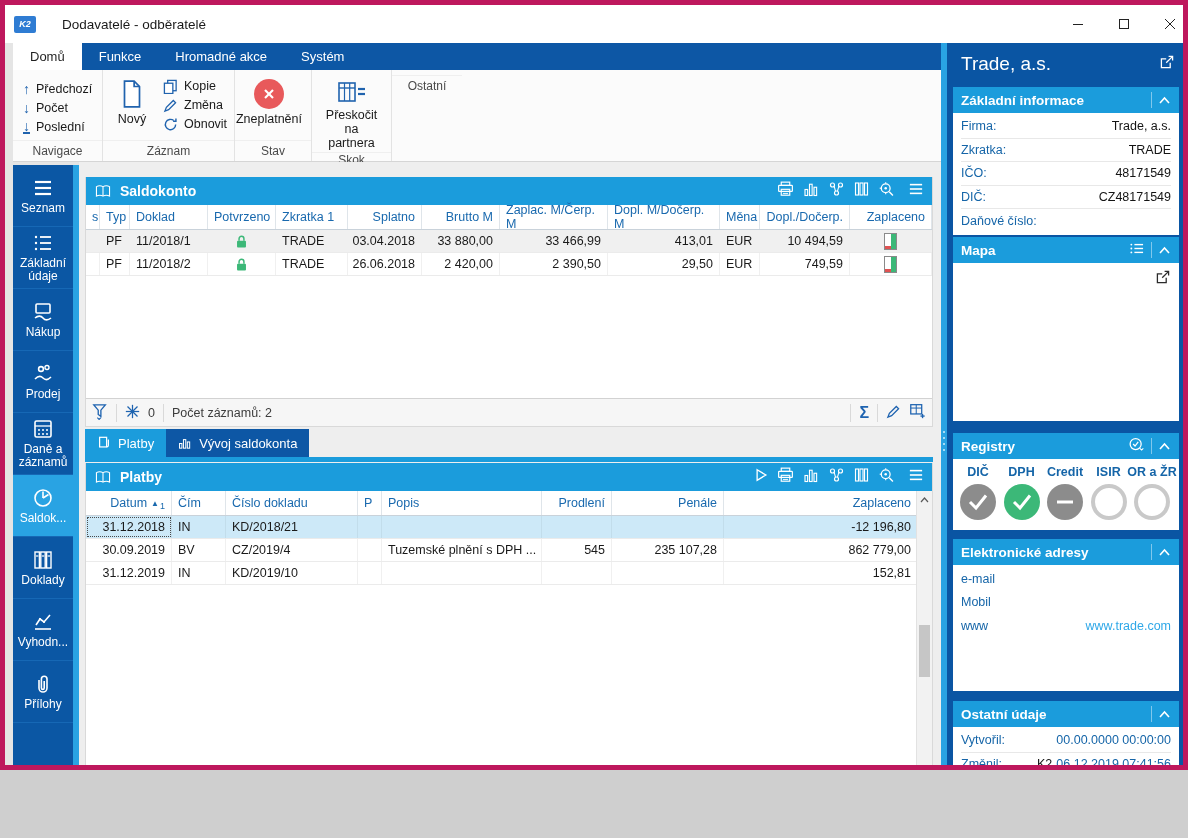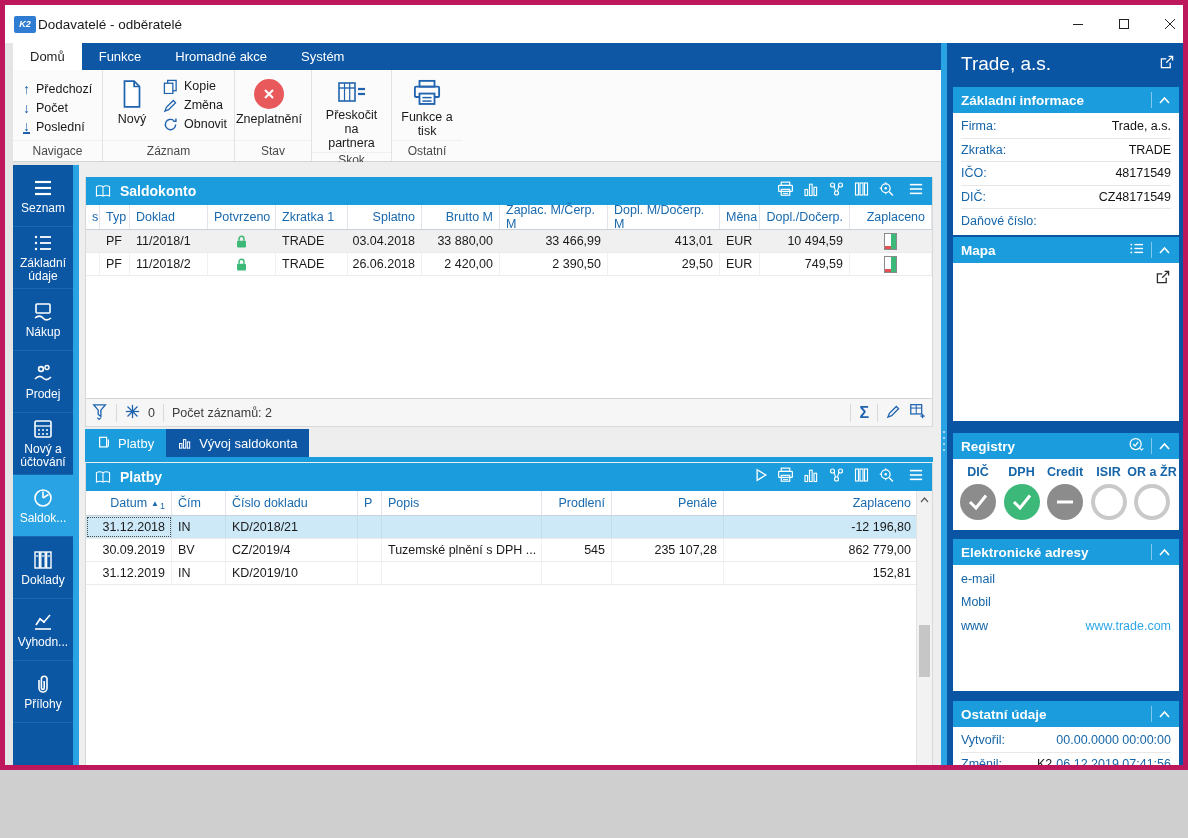--- a/index.html
+++ b/index.html
@@ -4,21 +4,21 @@
 <style>
   *{margin:0;padding:0;box-sizing:border-box}
   html,body{background:#cfcfcf}
   body{font-family:"Liberation Sans",sans-serif;-webkit-font-smoothing:antialiased}
   #app{position:relative;width:1188px;height:770px;background:#e5e5e5;border:5px solid #be185d;overflow:hidden}
   .abs{position:absolute}
 
   
   .titlebar{left:0;top:0;width:1188px;height:38px;background:#ffffff;display:flex;align-items:center;border-bottom:0}
   .appicon{width:22px;height:17px;margin-left:9px;background:#2F7CD3;border-radius:2px;color:#fff;font-size:9px;font-weight:bold;font-style:italic;display:flex;align-items:center;justify-content:center}
-  .wtitle{margin-left:2px;font-size:13.5px;color:#1a1a1a}
+  .wtitle{margin-left:26px;font-size:13.5px;color:#1a1a1a}
   .wctrls{margin-left:auto;display:flex;height:100%}
   .wbtn{width:46px;height:100%;display:flex;align-items:center;justify-content:center;color:#222}
 
   
   .tabstrip{left:8px;top:38px;width:928px;height:27px;background:#0D57A5;display:flex;align-items:stretch}
   .rtab{padding:0 17px;display:flex;align-items:center;color:#fff;font-size:13px}
   .rtab.active{background:#fff;color:#1f1f1f}
   .ribbon{left:8px;top:65px;width:928px;height:92px;background:#FBFBFB;border-bottom:1px solid #d5d5d5;display:flex}
   .rgroup{display:flex;flex-direction:column;border-right:1px solid #e3e3e3;padding-top:5px}
   .rgroup .gbody{flex:1;display:flex;padding:2px 6px 0 6px}
@@ -224,32 +224,20 @@
               <line x1="21" y1="9" x2="28" y2="9" stroke="#2063AE" stroke-width="2.2"></line>
               <line x1="21" y1="14" x2="28" y2="14" stroke="#2063AE" stroke-width="2.2"></line>
             </svg>
           <span>Přeskočit na partnera</span>
         </div>
       </div>
       <div class="glabel">Skok</div>
     </div>
 
     <div class="rgroup" style="width:70px;border-right:0">
-      <div class="gbody" style="justify-content:center">
-        <div class="bigbtn">
-          <svg width="30" height="28" viewBox="0 0 26 24">
-              <rect x="6.5" y="1.5" width="13" height="5" fill="none" stroke="#2063AE" stroke-width="1.6"></rect>
-              <rect x="2.5" y="6.5" width="21" height="9" rx="1" fill="none" stroke="#2063AE" stroke-width="1.6"></rect>
-              <rect x="6.5" y="12.5" width="13" height="9" fill="#fff" stroke="#2063AE" stroke-width="1.6"></rect>
-              <line x1="9" y1="16" x2="17" y2="16" stroke="#2063AE" stroke-width="1.3"></line>
-              <line x1="9" y1="19" x2="17" y2="19" stroke="#2063AE" stroke-width="1.3"></line>
-            </svg>
-          <span>Funkce a tisk</span>
-        </div>
-      </div>
       <div class="glabel">Ostatní</div>
     </div>
   </div>
   <div class="abs ribchev"><svg width="12" height="8" viewBox="0 0 12 8">
         <polyline points="2,6 6,2 10,6" fill="none" stroke="#666" stroke-width="1.3"></polyline>
       </svg></div>
 
   <div class="abs maingray"></div>
 
   <div class="abs sidebar">
@@ -291,21 +279,21 @@
       <svg width="24" height="22" viewBox="0 0 24 22">
           <rect x="4" y="3" width="16" height="16" rx="1.5" fill="none" stroke="#fff" stroke-width="1.6"></rect>
           <line x1="4" y1="8" x2="20" y2="8" stroke="#fff" stroke-width="1.3"></line>
           <circle cx="8" cy="12" r="1" fill="#fff"></circle>
           <circle cx="12" cy="12" r="1" fill="#fff"></circle>
           <circle cx="16" cy="12" r="1" fill="#fff"></circle>
           <circle cx="8" cy="16" r="1" fill="#fff"></circle>
           <circle cx="12" cy="16" r="1" fill="#fff"></circle>
           <circle cx="16" cy="16" r="1" fill="#fff"></circle>
         </svg>
-      <span>Nový a účtování</span>
+      <span>Daně a záznamů</span>
     </div>
     <div class="sitem active">
       <svg width="24" height="22" viewBox="0 0 24 22">
           <circle cx="12" cy="11" r="8" fill="none" stroke="#fff" stroke-width="1.6"></circle>
           <line x1="12" y1="11" x2="12" y2="4.5" stroke="#fff" stroke-width="1.6"></line>
           <line x1="12" y1="11" x2="17.5" y2="7.5" stroke="#fff" stroke-width="1.6"></line>
         </svg>
       <span>Saldok...</span>
     </div>
     <div class="sitem">

